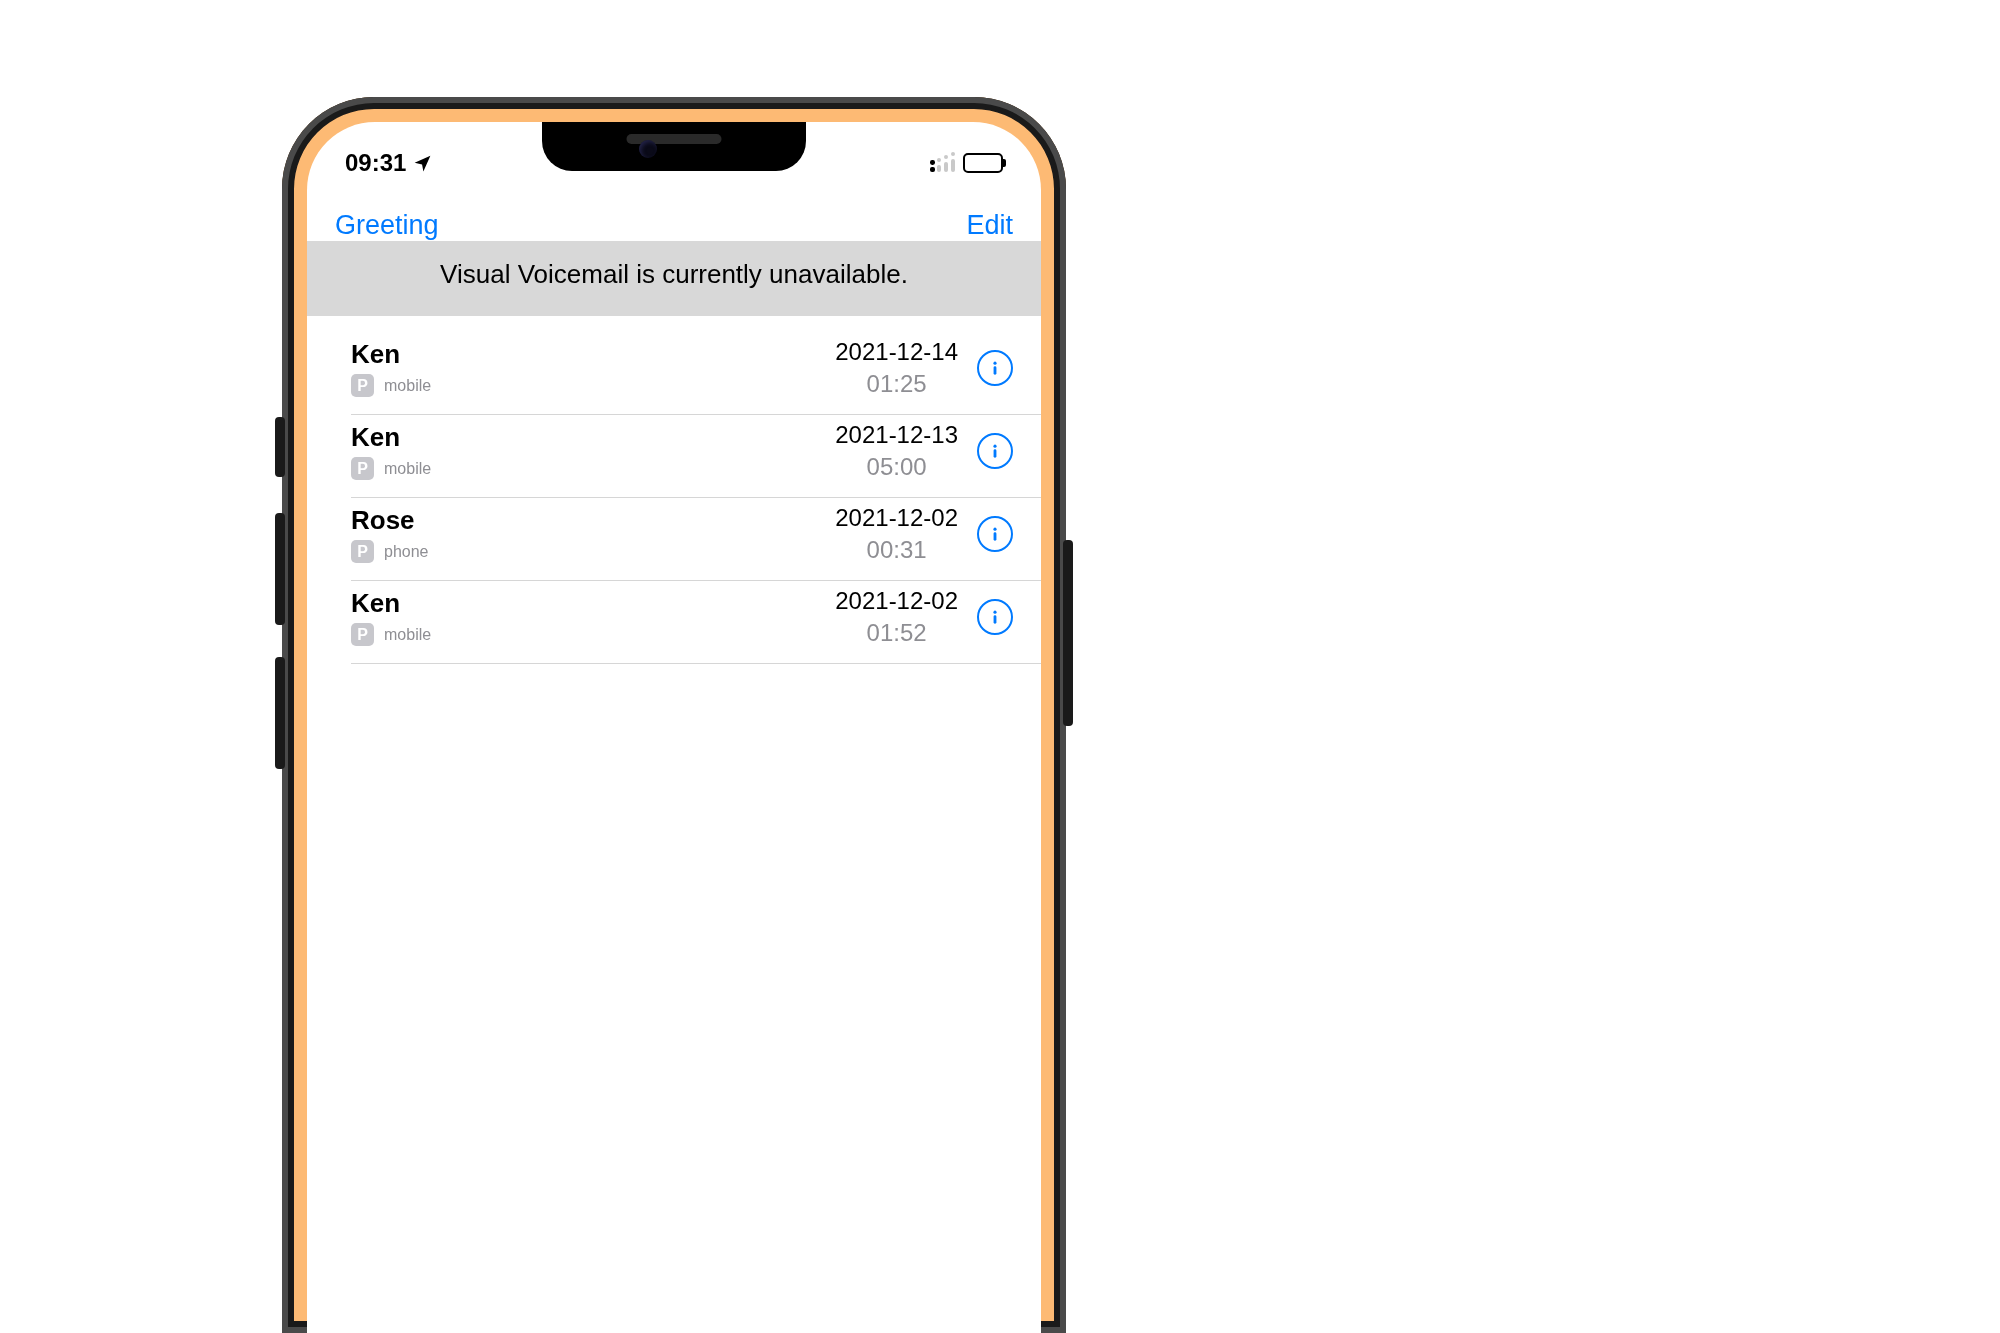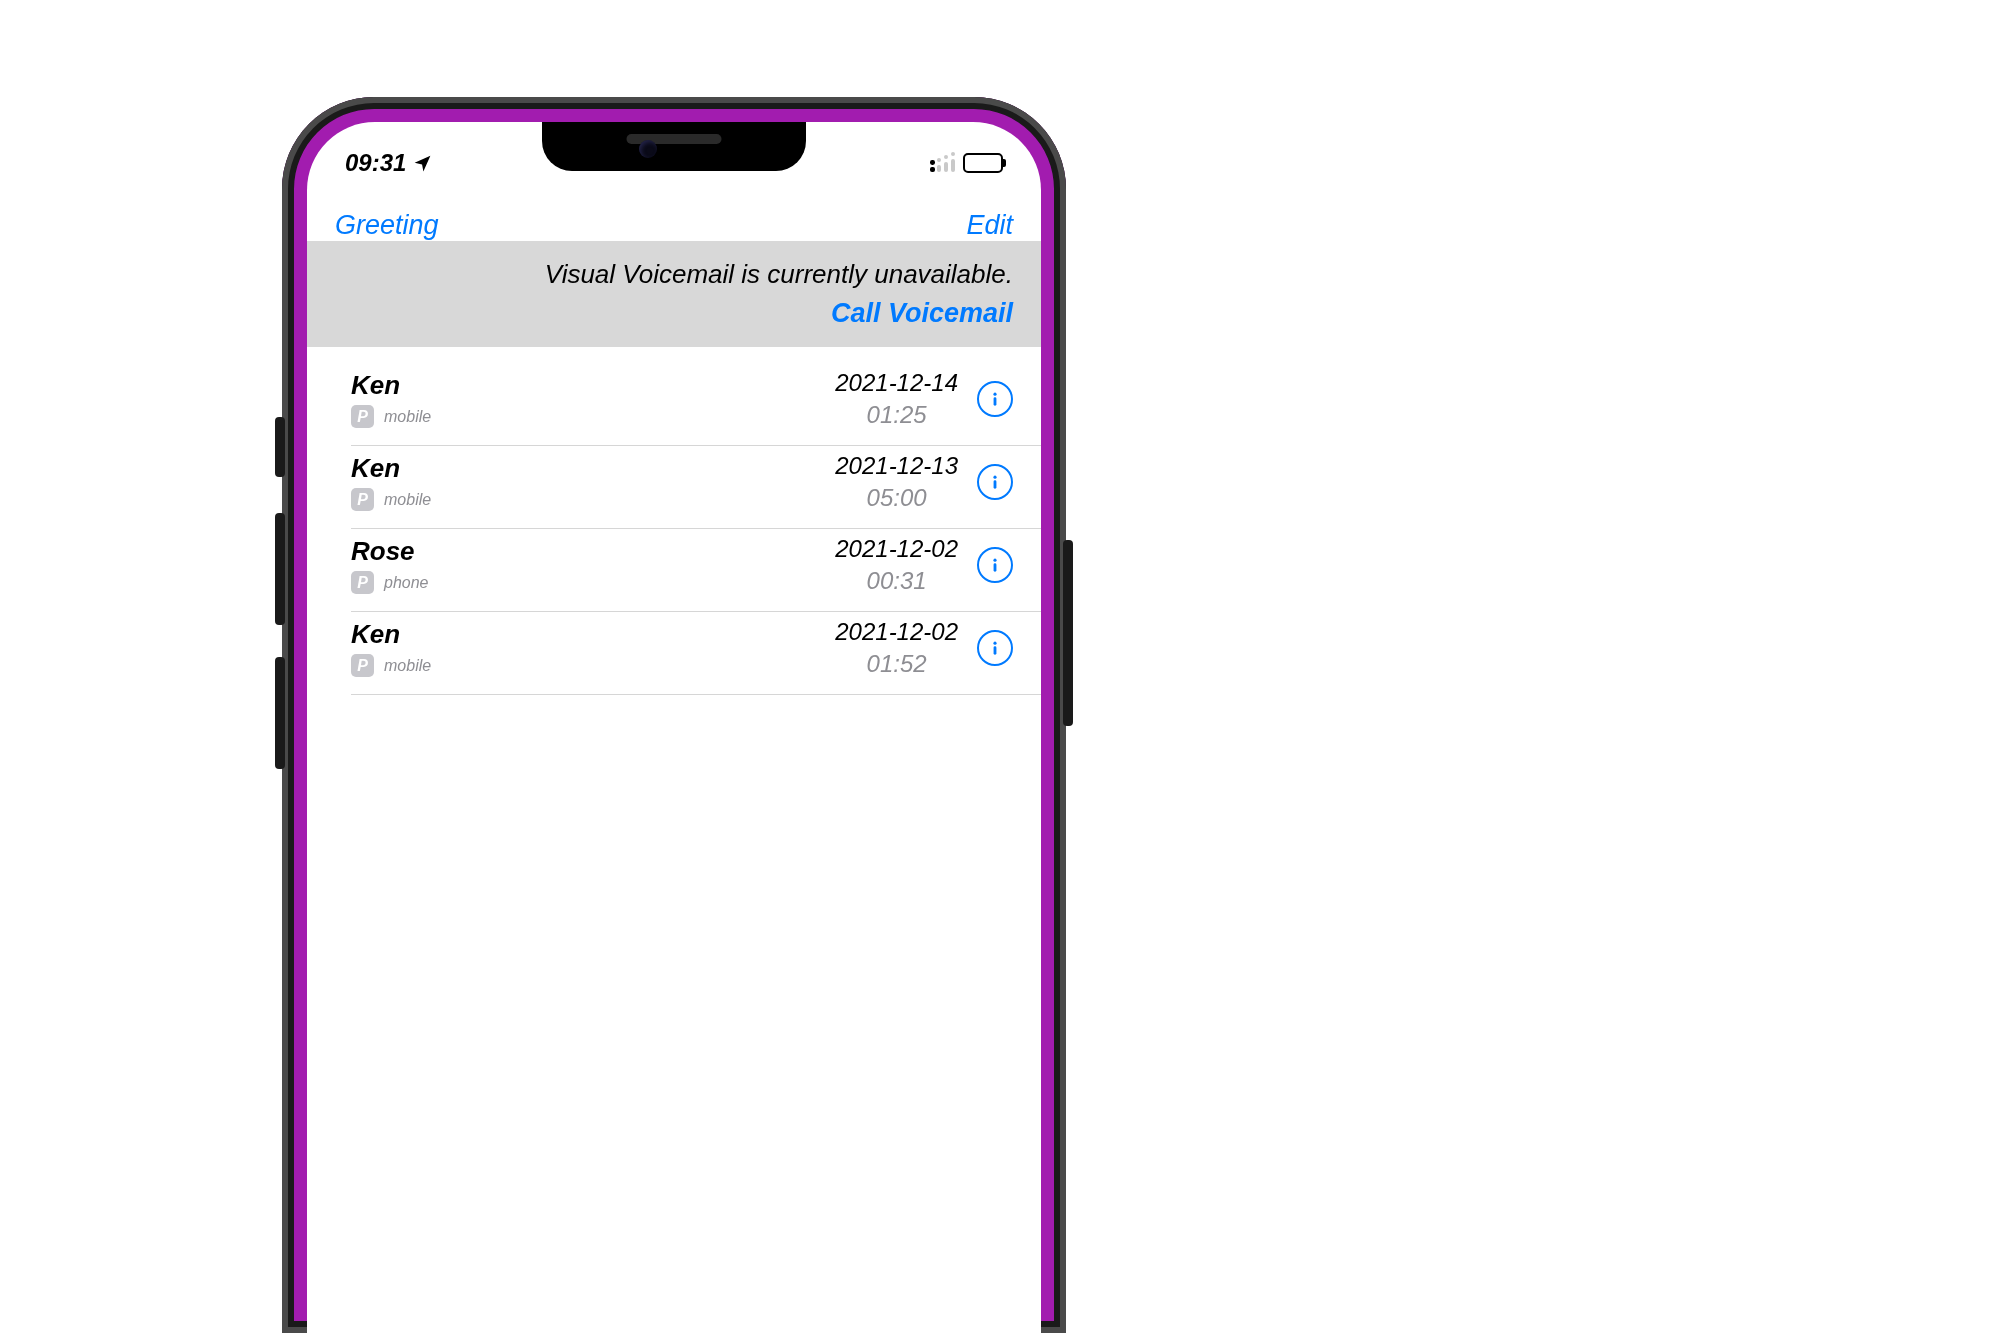--- a/index.html
+++ b/index.html
@@ -12,26 +12,25 @@
       overflow: hidden;
     }
 
     
     .phone-frame {
       position: absolute;
       left: 282px;
       top: 97px;
       width: 784px;
       height: 1236px;
-      background: #a21caf;
+      background: #fdba74;
       border-radius: 92px 92px 0 0;
       box-shadow:
         inset 0 0 0 6px #4a4a4a,
         inset 0 0 0 12px #1a1a1a;
-      font-style: italic;
     }
 
     
     .side-btn {
       position: absolute;
       background: #1a1a1a;
       border-radius: 4px;
     }
     .side-btn.left1 { left: -7px; top: 320px; width: 10px; height: 60px; }
     .side-btn.left2 { left: -7px; top: 416px; width: 10px; height: 112px; }
@@ -183,21 +182,21 @@
       font-weight: 700;
       letter-spacing: 0.5px;
       padding: 28px 28px 20px 28px;
       color: #000;
     }
 
     
     .status-banner {
       background: #d8d8d8;
       padding: 18px 28px 18px 28px;
-      text-align: right;
+      text-align: center;
     }
     .status-banner .line1 {
       font-size: 26px;
       font-weight: 500;
       color: #000;
       margin-bottom: 8px;
     }
     .status-banner .link {
       font-size: 27px;
       font-weight: 600;
@@ -335,21 +334,20 @@
     </div>
 
     <div class="nav-bar">
       <span class="nav-link">Greeting</span>
       <span class="nav-link">Edit</span>
     </div>
 
 
     <div class="status-banner">
       <div class="line1">Visual Voicemail is currently unavailable.</div>
-      <div class="link">Call Voicemail</div>
     </div>
 
     <div class="vm-list" id="vm-rows">
 
     <div class="vm-row">
         <div class="vm-left">
           <div class="vm-name">Ken</div>
           <div class="vm-sub">
             <div class="p-badge">P</div>
             <div class="vm-source">mobile</div>

